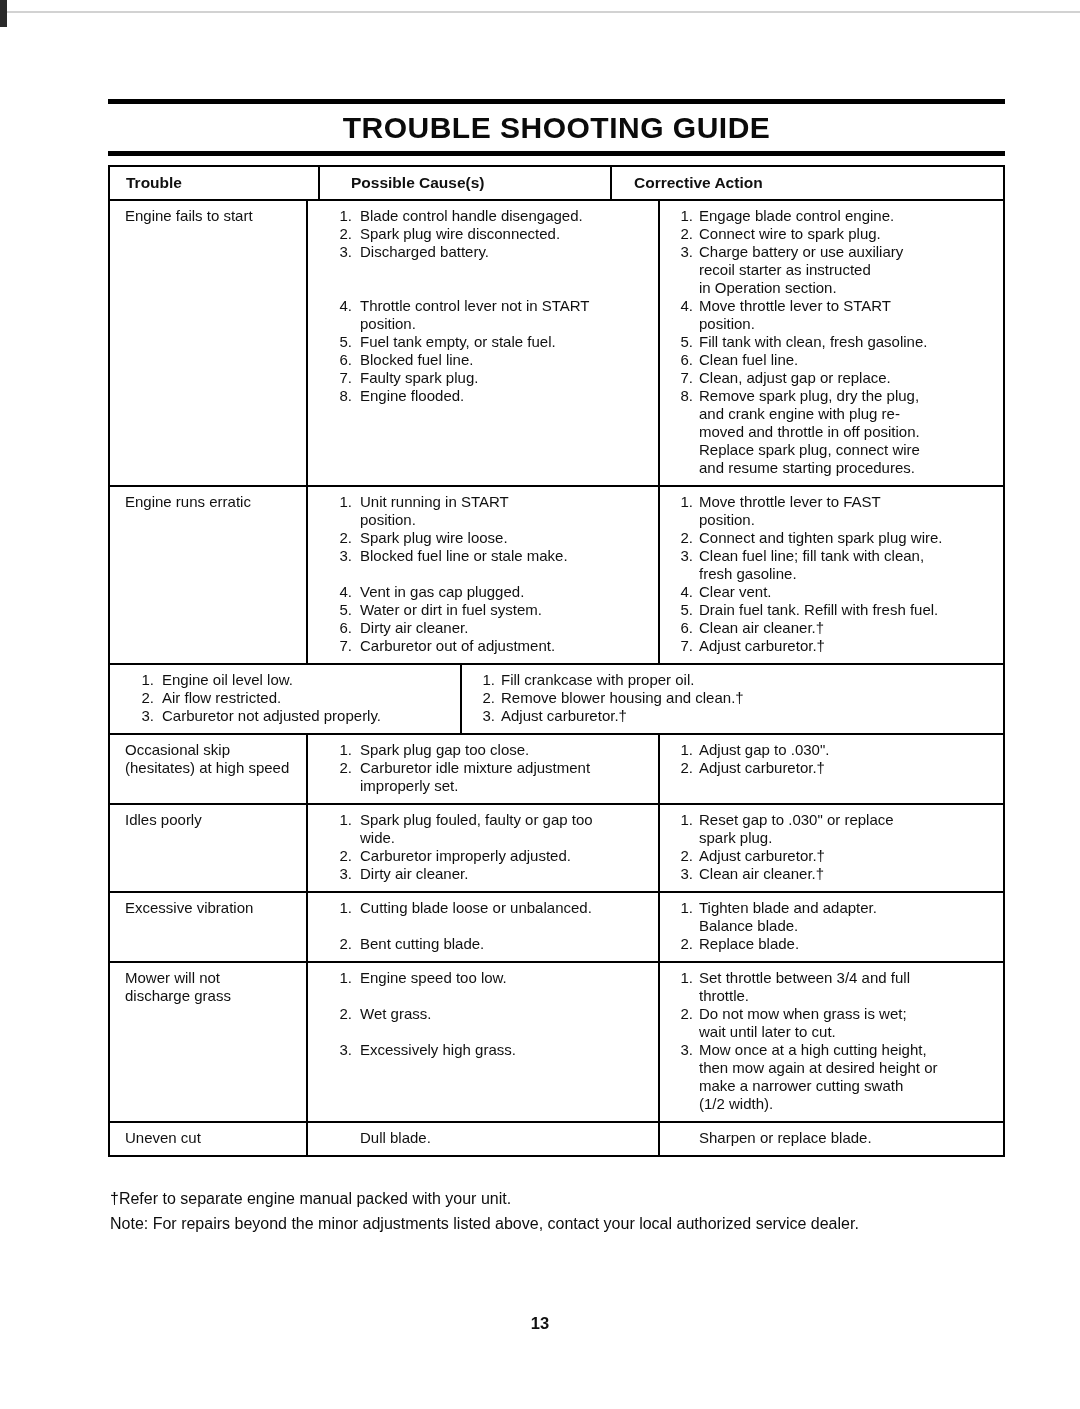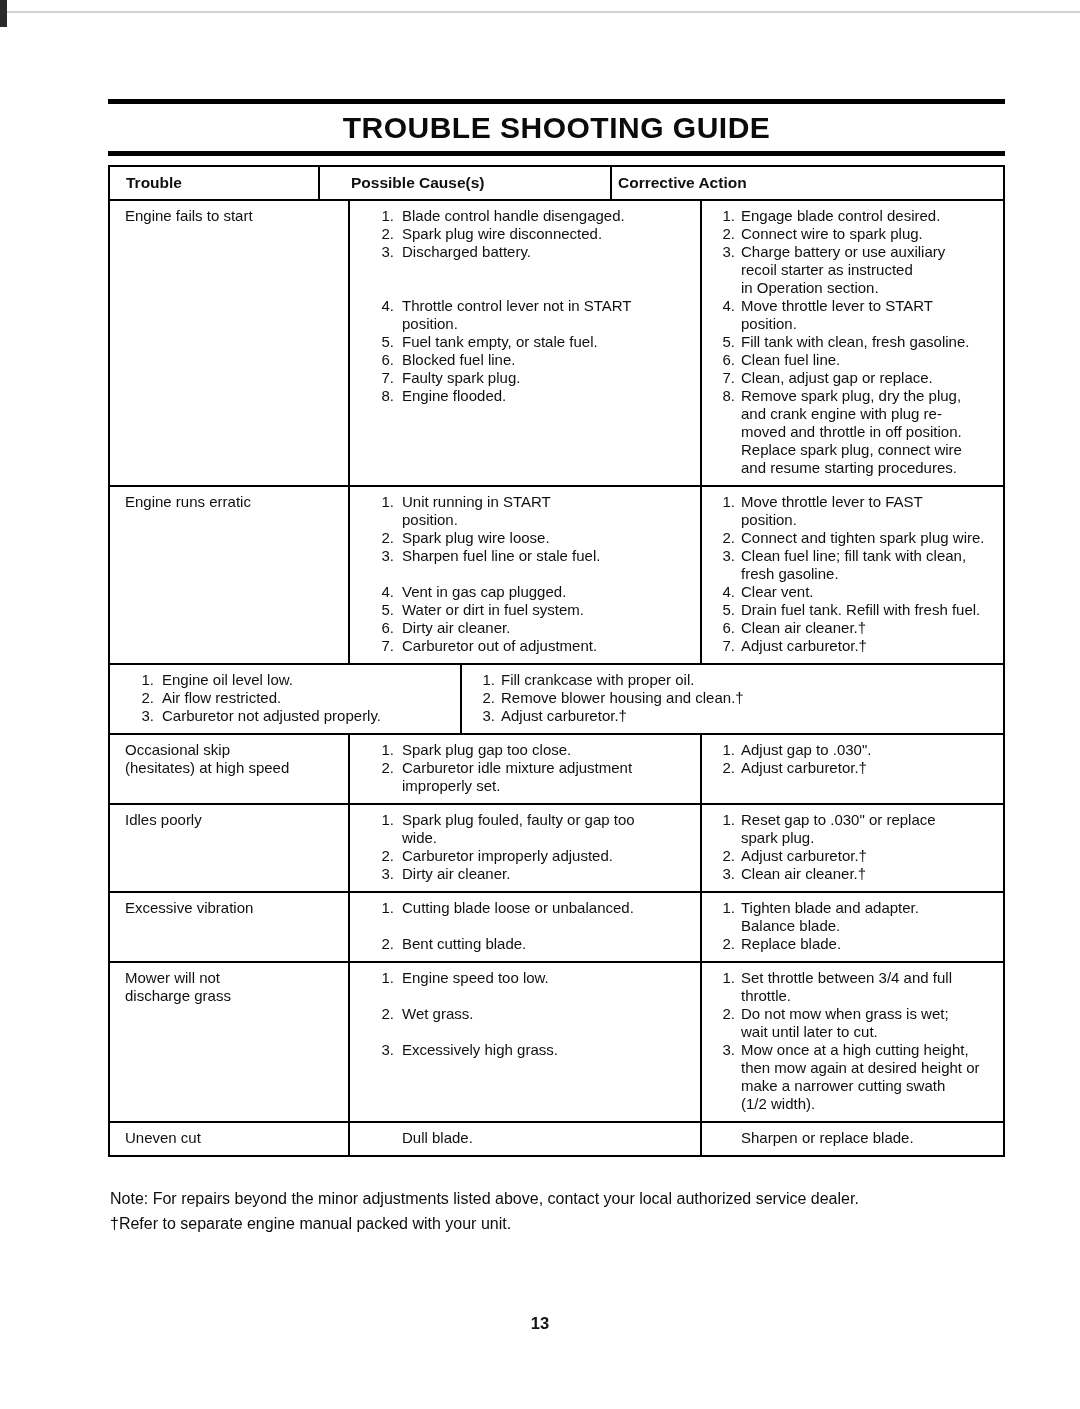--- a/index.html
+++ b/index.html
@@ -23,26 +23,26 @@
 
   .ts-table {
     position: absolute; left: 108px; top: 165px; width: 897px;
     border: 2px solid #000;
     font-size: 15px; line-height: 18px;
   }
   .thead { display: flex; border-bottom: 2px solid #000; }
   .hcell { font-weight: bold; font-size: 15.5px; padding: 7px 8px 7px 16px; }
   .hcell:nth-child(1) { width: 210px; border-right: 2px solid #000; padding-left: 16px; }
   .hcell:nth-child(2) { width: 292px; border-right: 2px solid #000; padding-left: 31px; }
-  .hcell:nth-child(3) { flex: 1; padding-left: 6px; }
+  .hcell:nth-child(3) { flex: 1; padding-left: 22px; }
 
   .trow { display: flex; border-bottom: 2px solid #000; }
   .trow:last-child { border-bottom: none; }
   .cell.trouble {
-    width: 240px; border-right: 2px solid #000;
+    width: 198px; border-right: 2px solid #000;
     padding: 6px 8px 8px 15px; white-space: pre-line;
   }
   .pairs { flex: 1; display: flex; flex-direction: column; }
   .pair { display: flex; }
   .pair:last-child { flex: 1; }
   .cause {
     width: 352px; border-right: 2px solid #000;
     display: flex; padding-left: 25px; padding-right: 8px;
   }
   .action { flex: 1; display: flex; padding-left: 16px; padding-right: 2px; }
@@ -83,21 +83,21 @@
       <div class="trow">
         <div class="cell trouble">Engine fails to start</div>
         <div class="pairs">
           <div class="pair">
             <div class="cause">
               <div class="num">1.</div>
               <div class="txt">Blade control handle disengaged.</div>
             </div>
             <div class="action">
               <div class="num">1.</div>
-              <div class="txt">Engage blade control desired.</div>
+              <div class="txt">Engage blade control engine.</div>
             </div>
           </div>
           <div class="pair">
             <div class="cause">
               <div class="num">2.</div>
               <div class="txt">Spark plug wire disconnected.</div>
             </div>
             <div class="action">
               <div class="num">2.</div>
               <div class="txt">Connect wire to spark plug.</div>
@@ -194,21 +194,21 @@
               <div class="txt">Spark plug wire loose.</div>
             </div>
             <div class="action">
               <div class="num">2.</div>
               <div class="txt">Connect and tighten spark plug wire.</div>
             </div>
           </div>
           <div class="pair">
             <div class="cause">
               <div class="num">3.</div>
-              <div class="txt">Sharpen fuel line or stale fuel.</div>
+              <div class="txt">Blocked fuel line or stale make.</div>
             </div>
             <div class="action">
               <div class="num">3.</div>
               <div class="txt">Clean fuel line; fill tank with clean,
 fresh gasoline.</div>
             </div>
           </div>
           <div class="pair">
             <div class="cause">
               <div class="num">4.</div>
@@ -428,17 +428,17 @@
               <div class="num"></div>
               <div class="txt">Sharpen or replace blade.</div>
             </div>
           </div>
         </div>
       </div>
     </div>
 </div>
 
 <div class="footnotes">
+  <div>†Refer to separate engine manual packed with your unit.</div>
   <div>Note: For repairs beyond the minor adjustments listed above, contact your local authorized service dealer.</div>
-  <div>†Refer to separate engine manual packed with your unit.</div>
 </div>
 
 <div class="page-number">13</div>
 
 </body></html>

